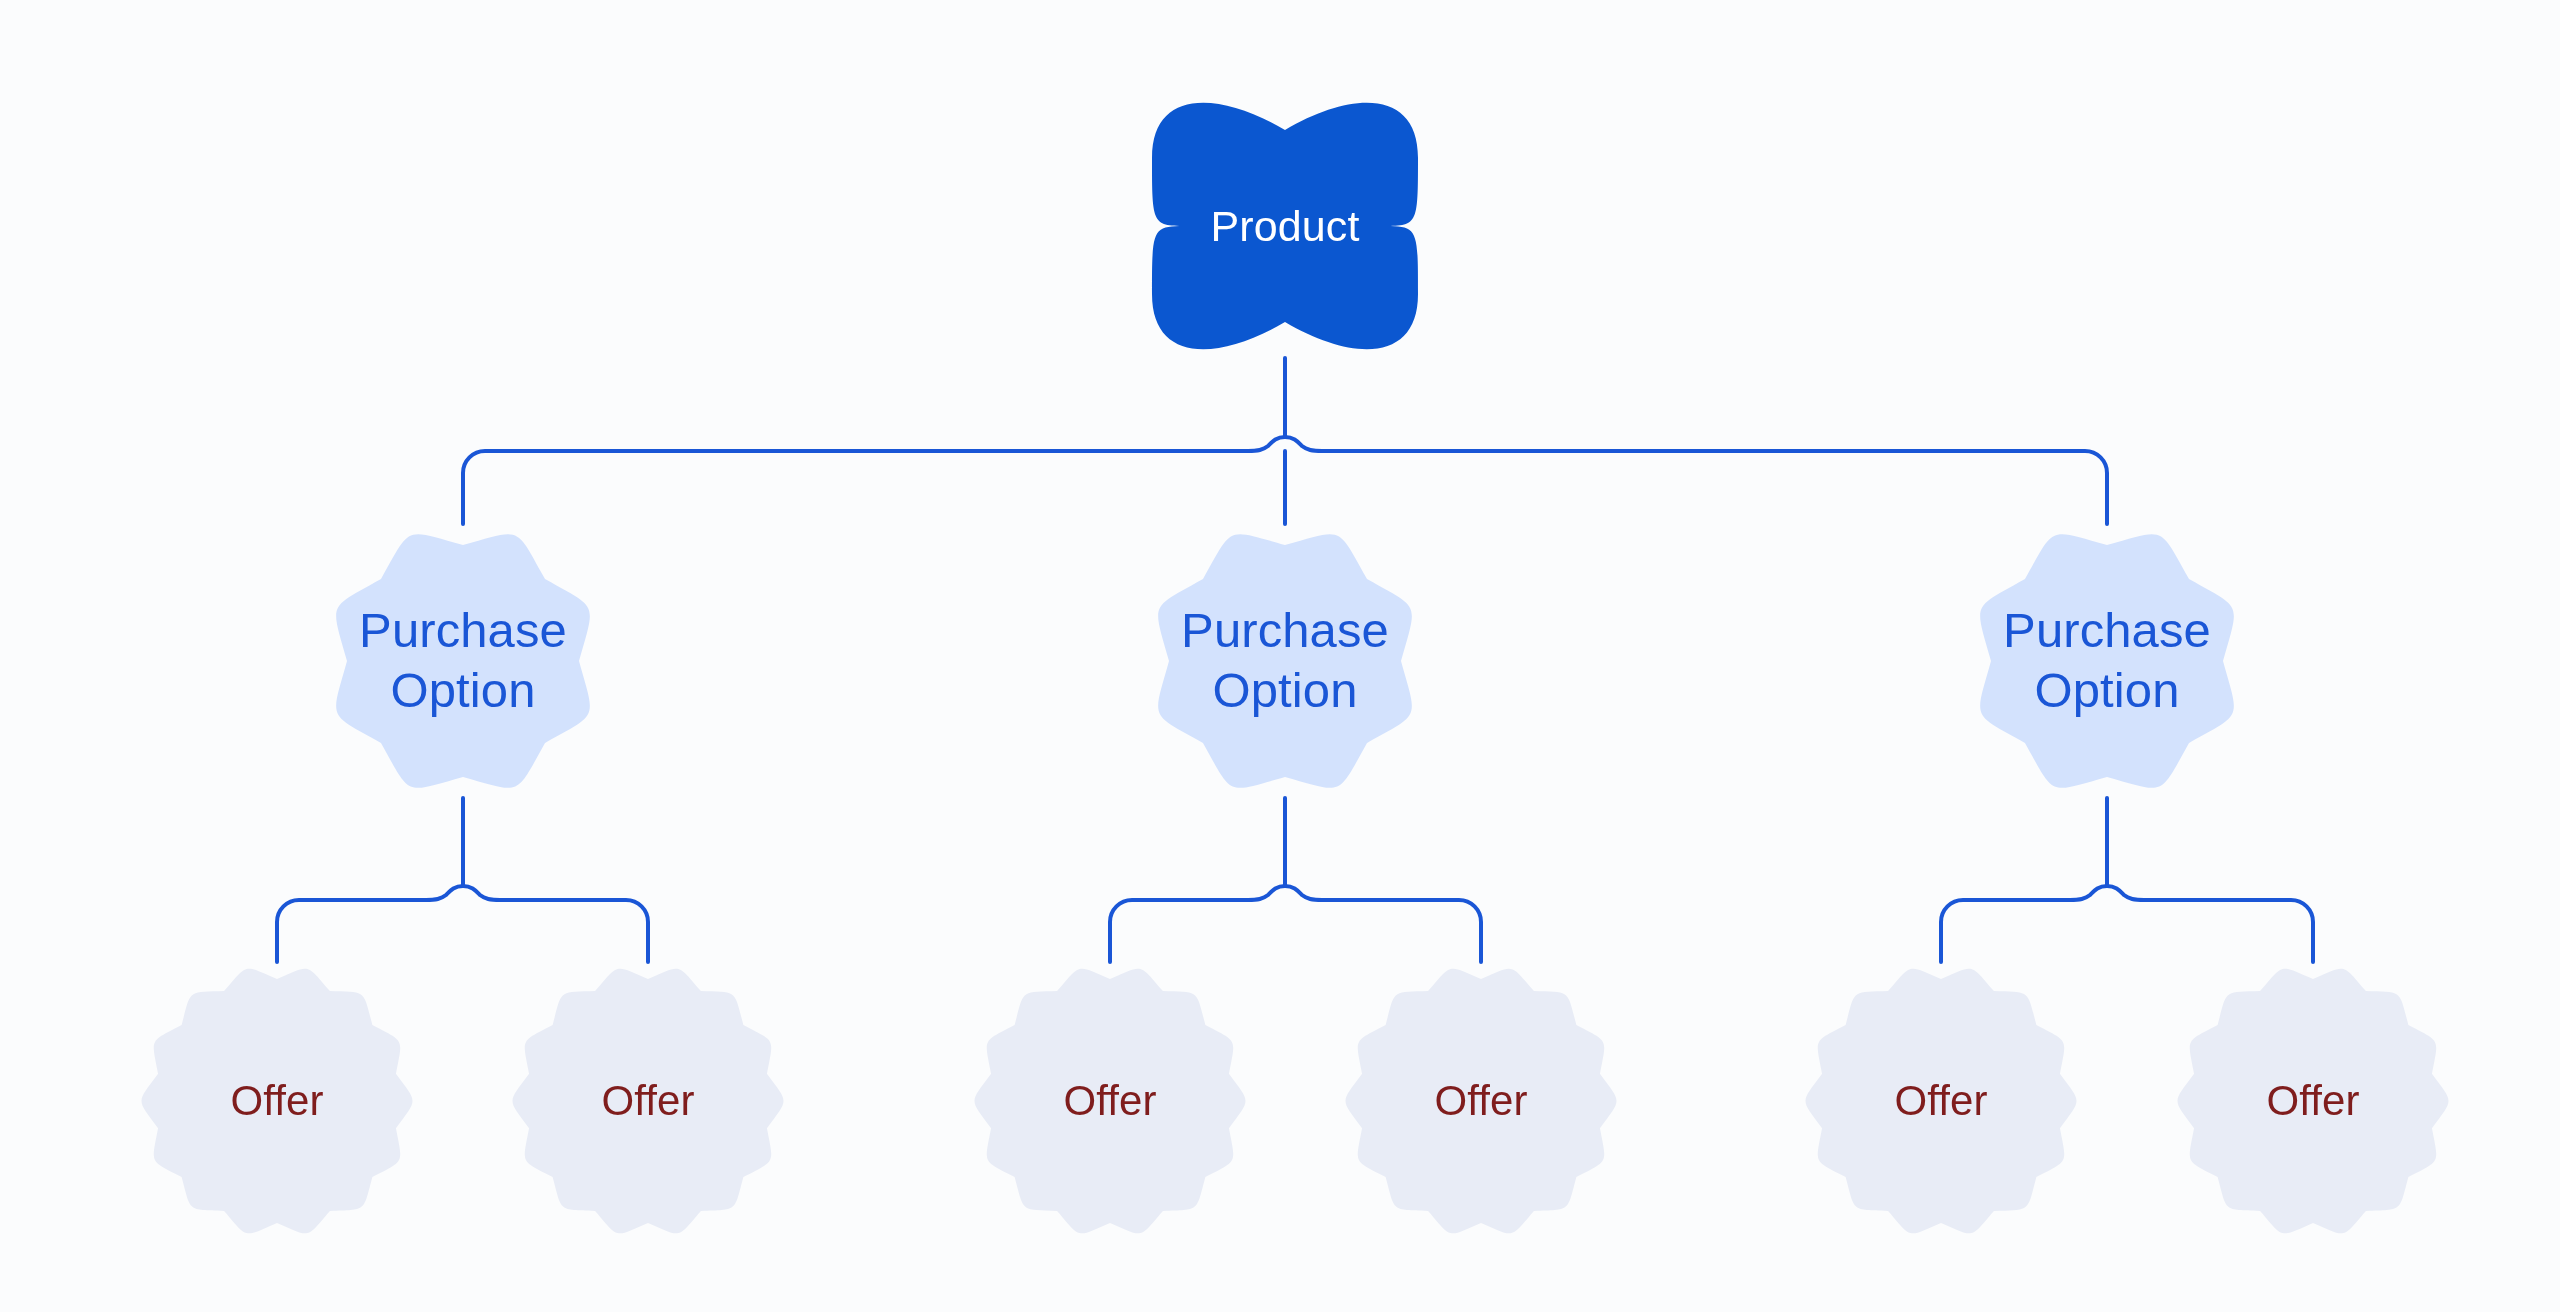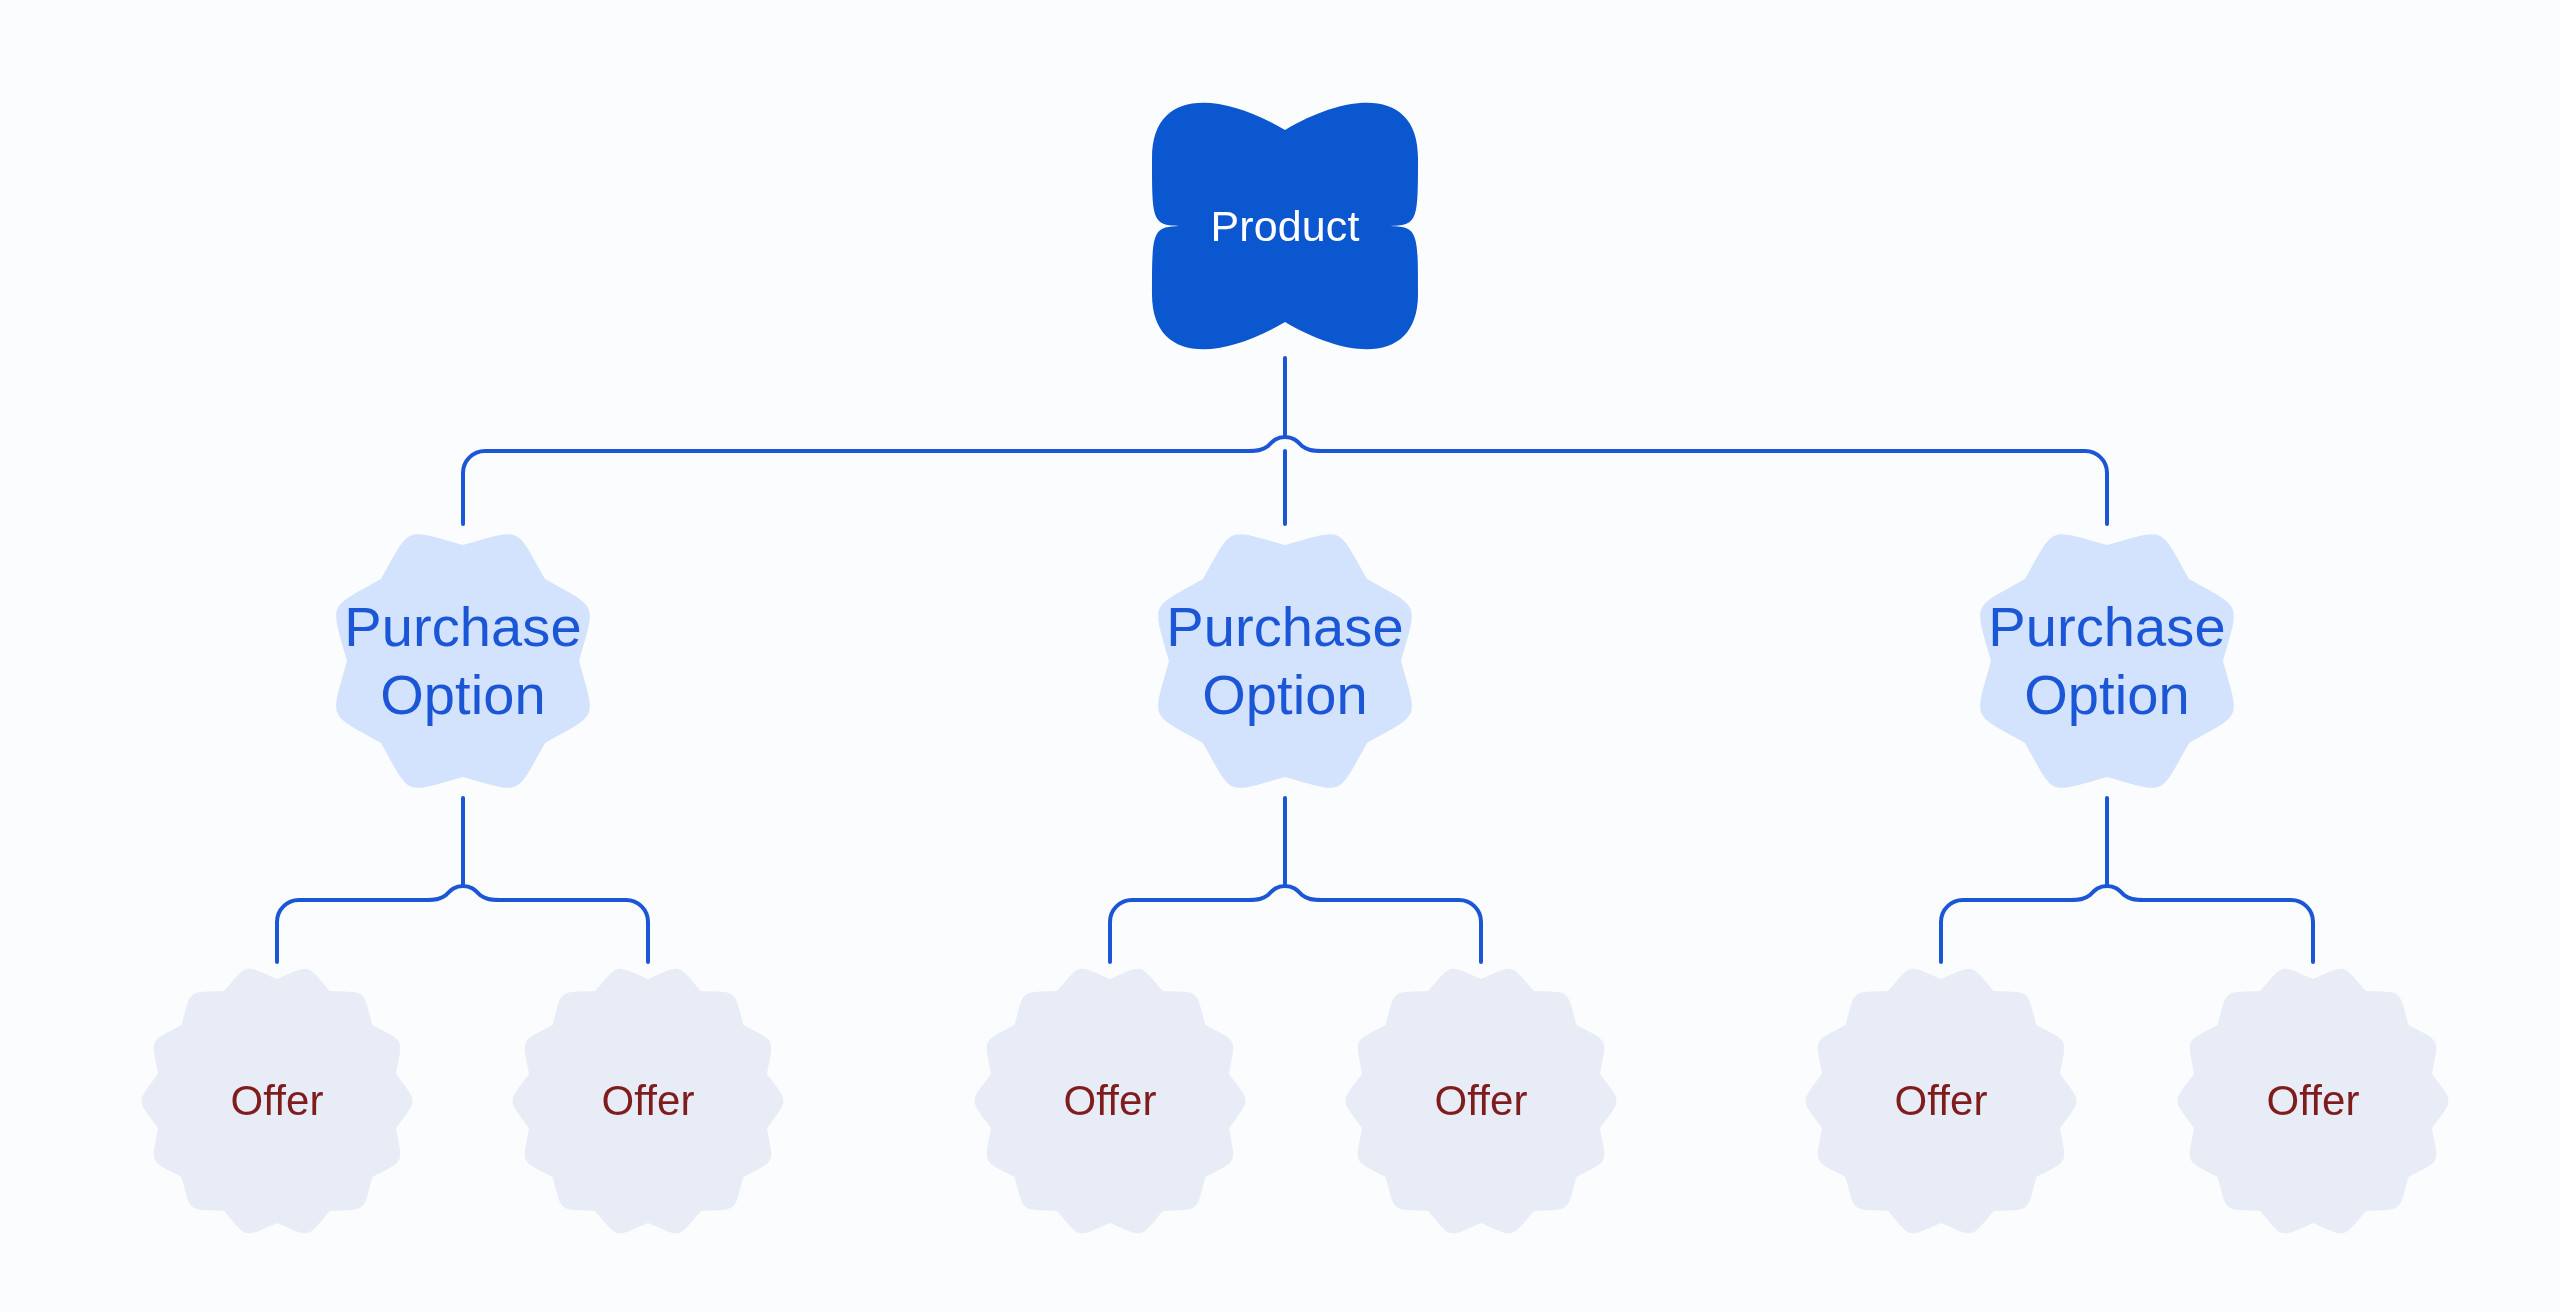--- a/index.html
+++ b/index.html
@@ -35,21 +35,21 @@
     pointer-events: none;
     line-height: 1.22;
     letter-spacing: 0.1px;
   }
   .label-product {
     font-size: 43px;
     color: #ffffff;
     font-weight: 400;
   }
   .label-po {
-    font-size: 56px;
+    font-size: 49px;
     color: #1a56d6;
     font-weight: 400;
   }
   .label-offer {
     font-size: 42px;
     color: #7f1d1d;
     font-weight: 400;
   }
 </style>
 </head>

